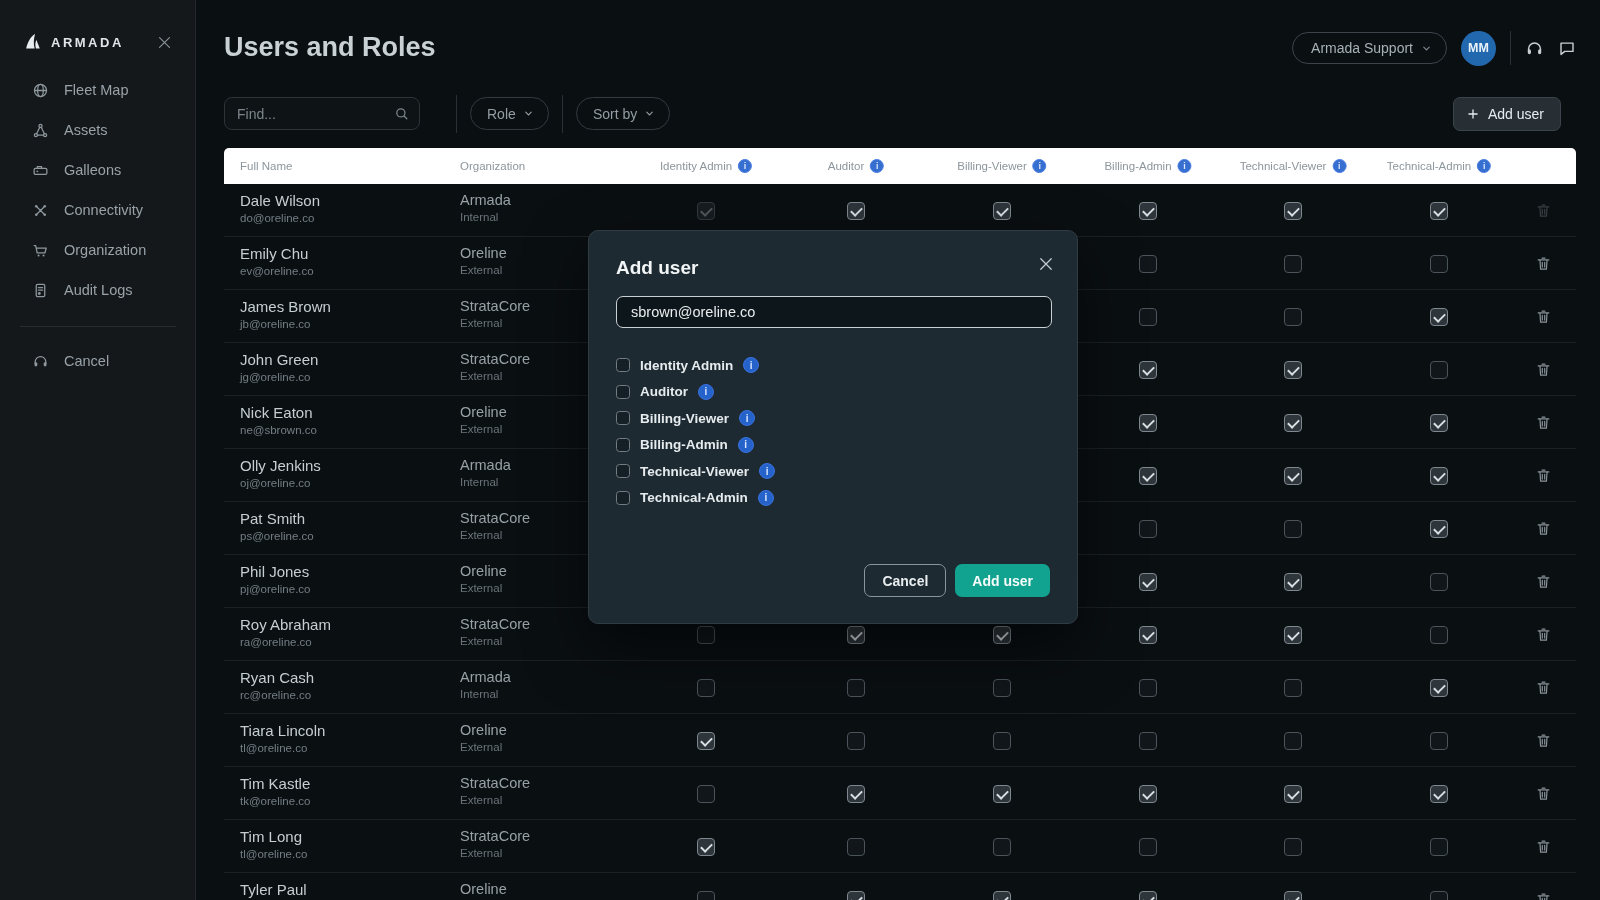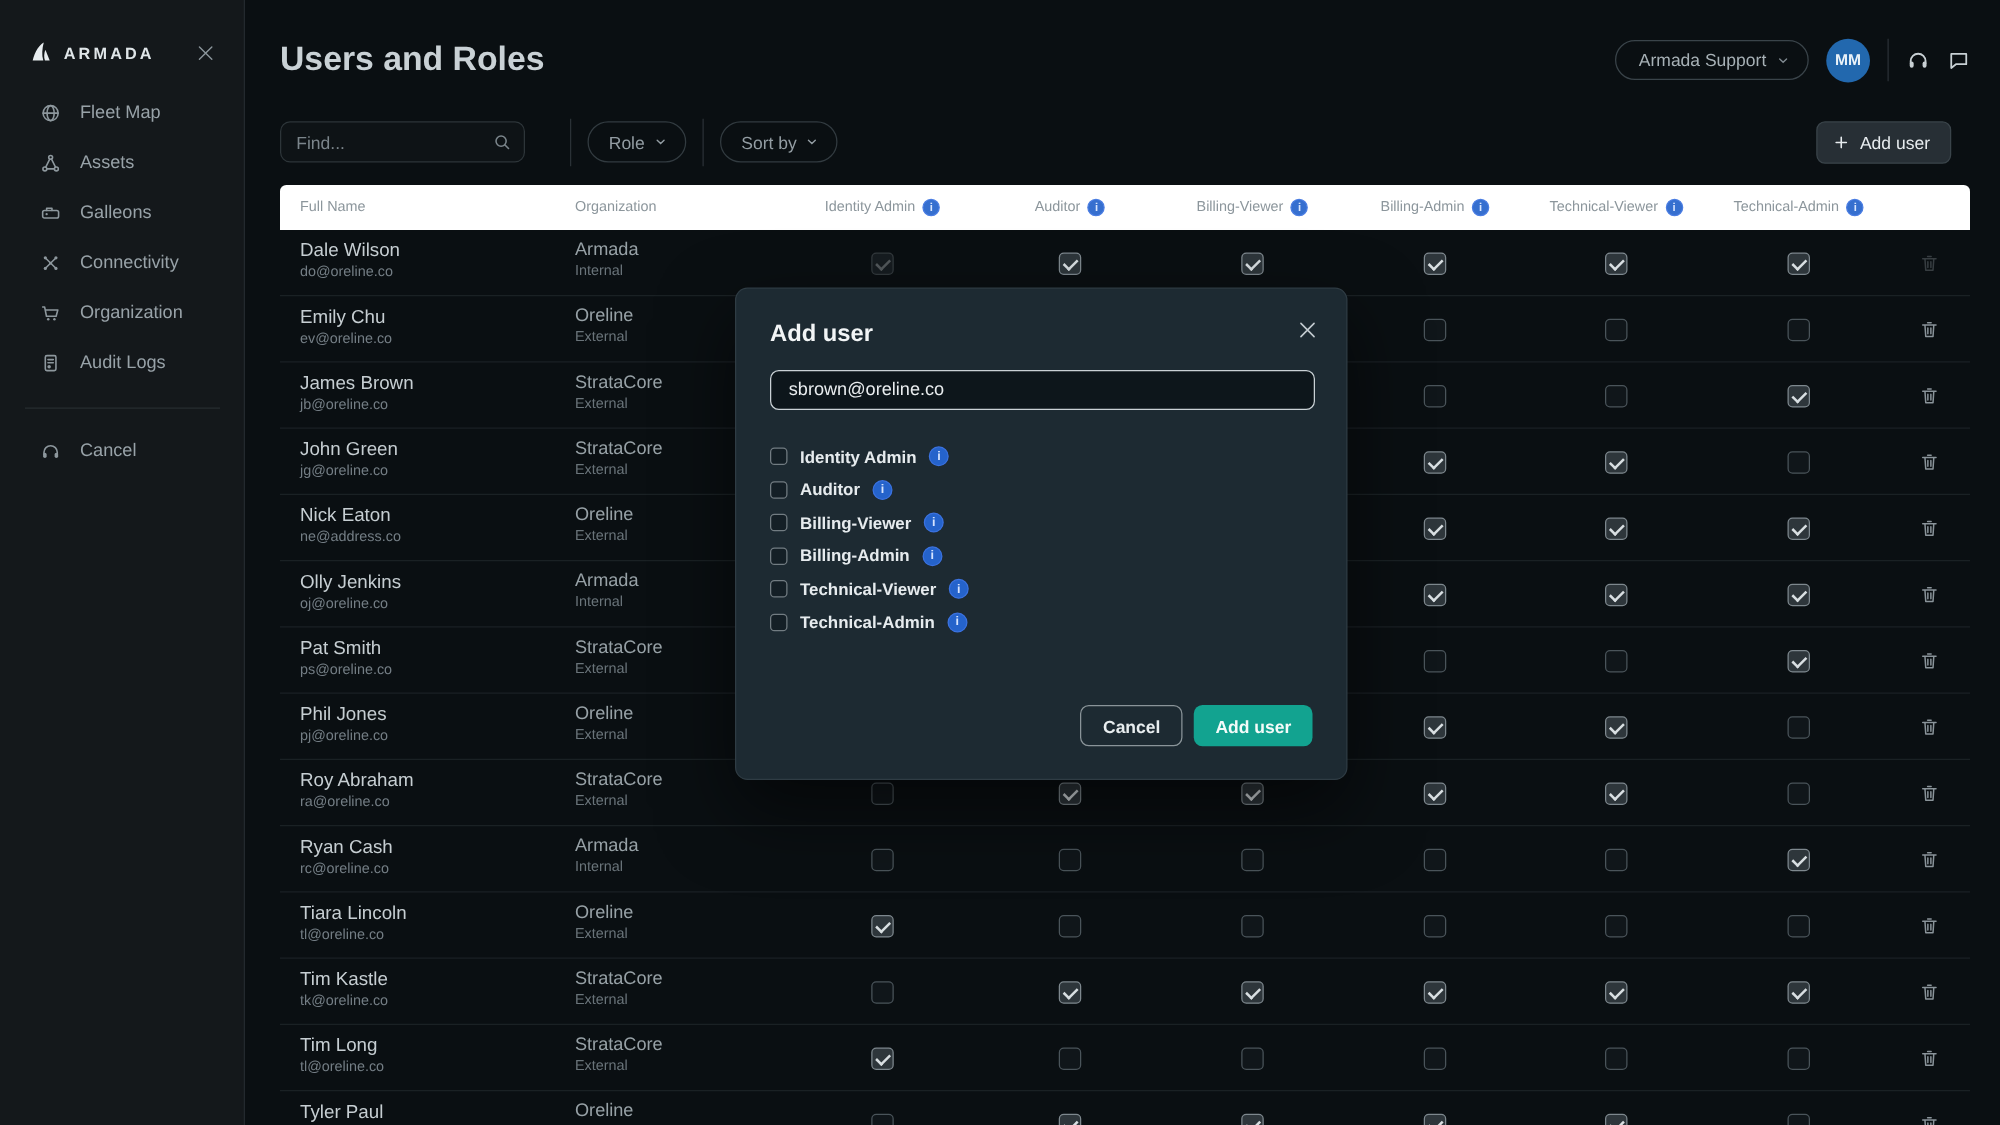--- a/index.html
+++ b/index.html
@@ -457,21 +457,21 @@
         </div>
         <div class="trash-cell" style="left:1311px">
           <svg width="17" height="17" viewBox="0 0 24 24" fill="none" stroke="currentColor" stroke-width="1.7" stroke-linecap="round" stroke-linejoin="round">
             <path d="M4.5 7h15M10 4.5h4M7 7l.9 13h8.2L17 7M10.3 10.5v6.5M13.7 10.5v6.5"></path>
           </svg>
         </div>
       </div>
       <div class="trow">
         <div class="cell-name">
       <div class="nm">Nick Eaton</div>
-      <div class="em">ne@address.co</div>
+      <div class="em">ne@sbrown.co</div>
         </div>
     <div class="cell-org">
       <div class="og">Oreline</div>
       <div class="ot">External</div>
         </div>
         <div class="cb-cell" style="left:473px">
       <span class="cb"></span>
         </div>
         <div class="cb-cell" style="left:623px">
       <span class="cb"></span>

